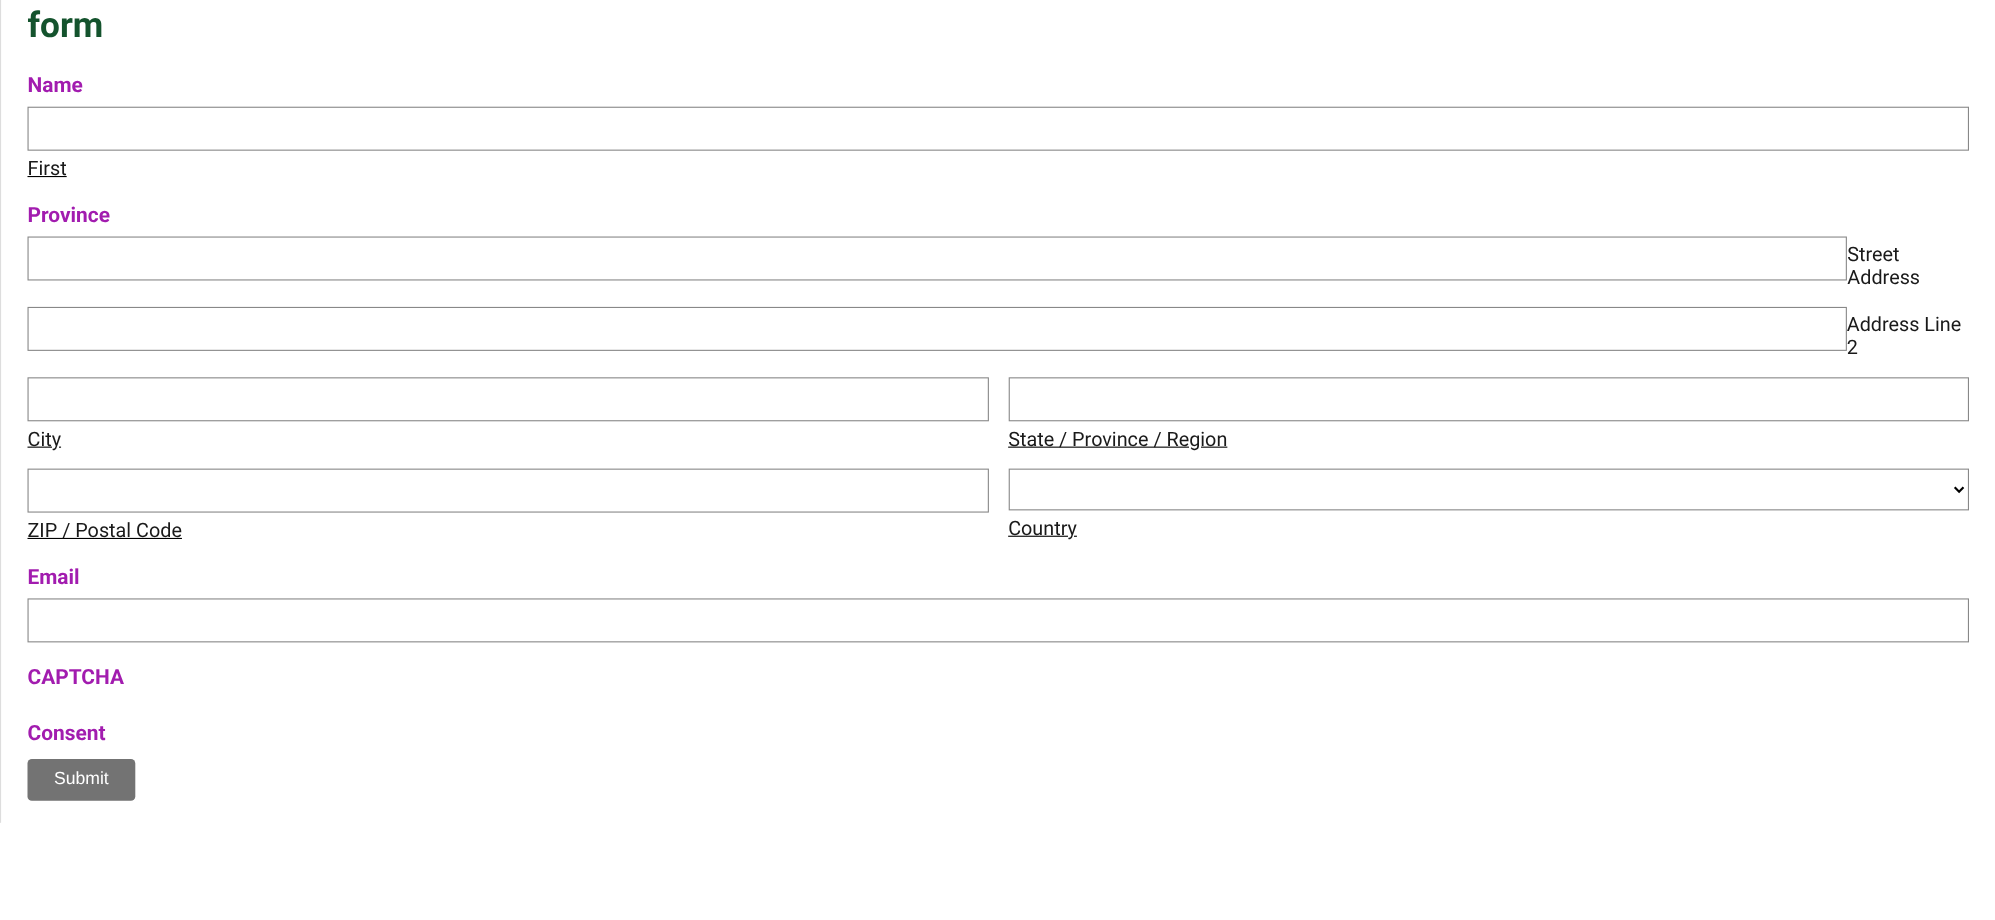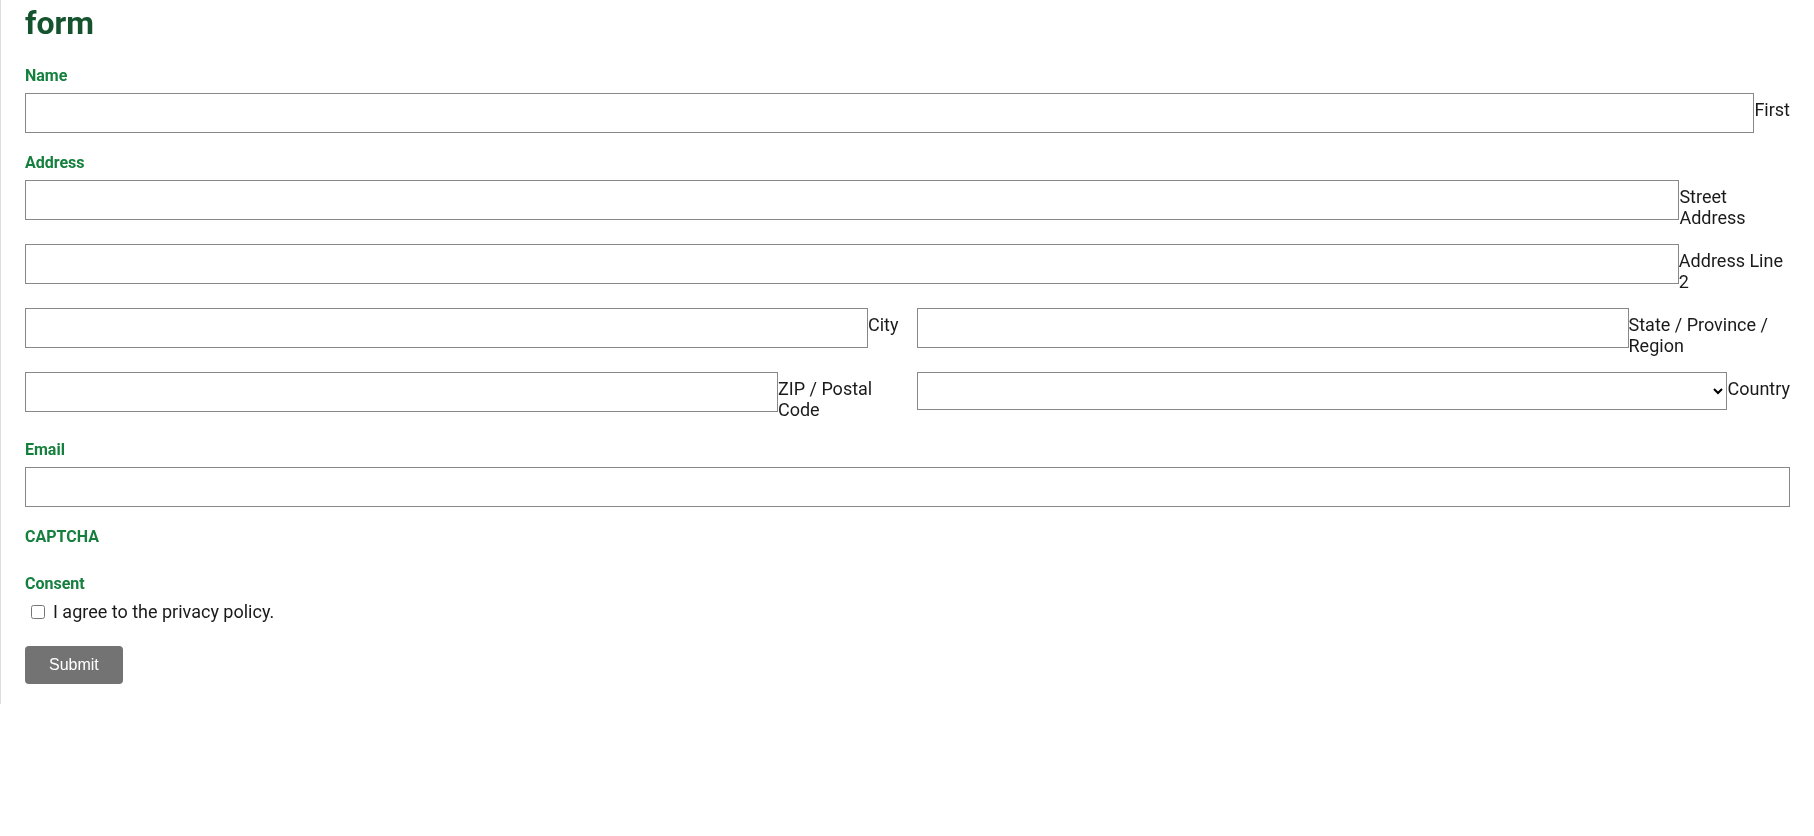--- a/index.html
+++ b/index.html
@@ -18,34 +18,35 @@
       max-width: 1814px;
     }
     .form-title {
       font-size: 32px;
       font-weight: 700;
       color: #14532d;
       margin-bottom: 24px;
       padding-top: 4px;
     }
     .section-label {
-      font-size: 16px;
+      font-size: 19px;
       font-weight: 700;
-      color: #15803d;
+      color: #a21caf;
       margin-bottom: 8px;
     }
     .row {
       display: flex;
       gap: 18px;
       margin-bottom: 16px;
     }
     .col {
       flex: 1;
       display: flex;
-      flex-direction: row;
+      flex-direction: column;
+      text-decoration: underline;
     }
     .col-full {
       width: 100%;
       display: flex;
       flex-direction: row;
       margin-bottom: 16px;
     }
     input[type="text"], input[type="email"], select {
       width: 100%;
       height: 40px;
@@ -109,21 +110,21 @@
     <div class="row">
       <div class="col">
         <input type="text" style="">
         <div class="sub-label">First</div>
       </div>
     </div>
   </div>
 
   
   <div class="group">
-    <div class="section-label">Address</div>
+    <div class="section-label">Province</div>
 
     <div class="col-full">
       <input type="text" style="">
       <div class="sub-label">Street Address</div>
     </div>
 
     <div class="col-full">
       <input type="text" style="">
       <div class="sub-label">Address Line 2</div>
     </div>
@@ -162,21 +163,17 @@
   </div>
 
   
   <div class="captcha-block">
     <div class="section-label">CAPTCHA</div>
   </div>
 
   
   <div class="group" style="margin-bottom:12px;">
     <div class="section-label">Consent</div>
-    <div class="consent-row">
-      <input type="checkbox" style="">
-      <span class="consent-text">I agree to the privacy policy.</span>
-    </div>
   </div>
 
   
   <button class="submit-btn">Submit</button>
 </div>
 
 </body></html>

